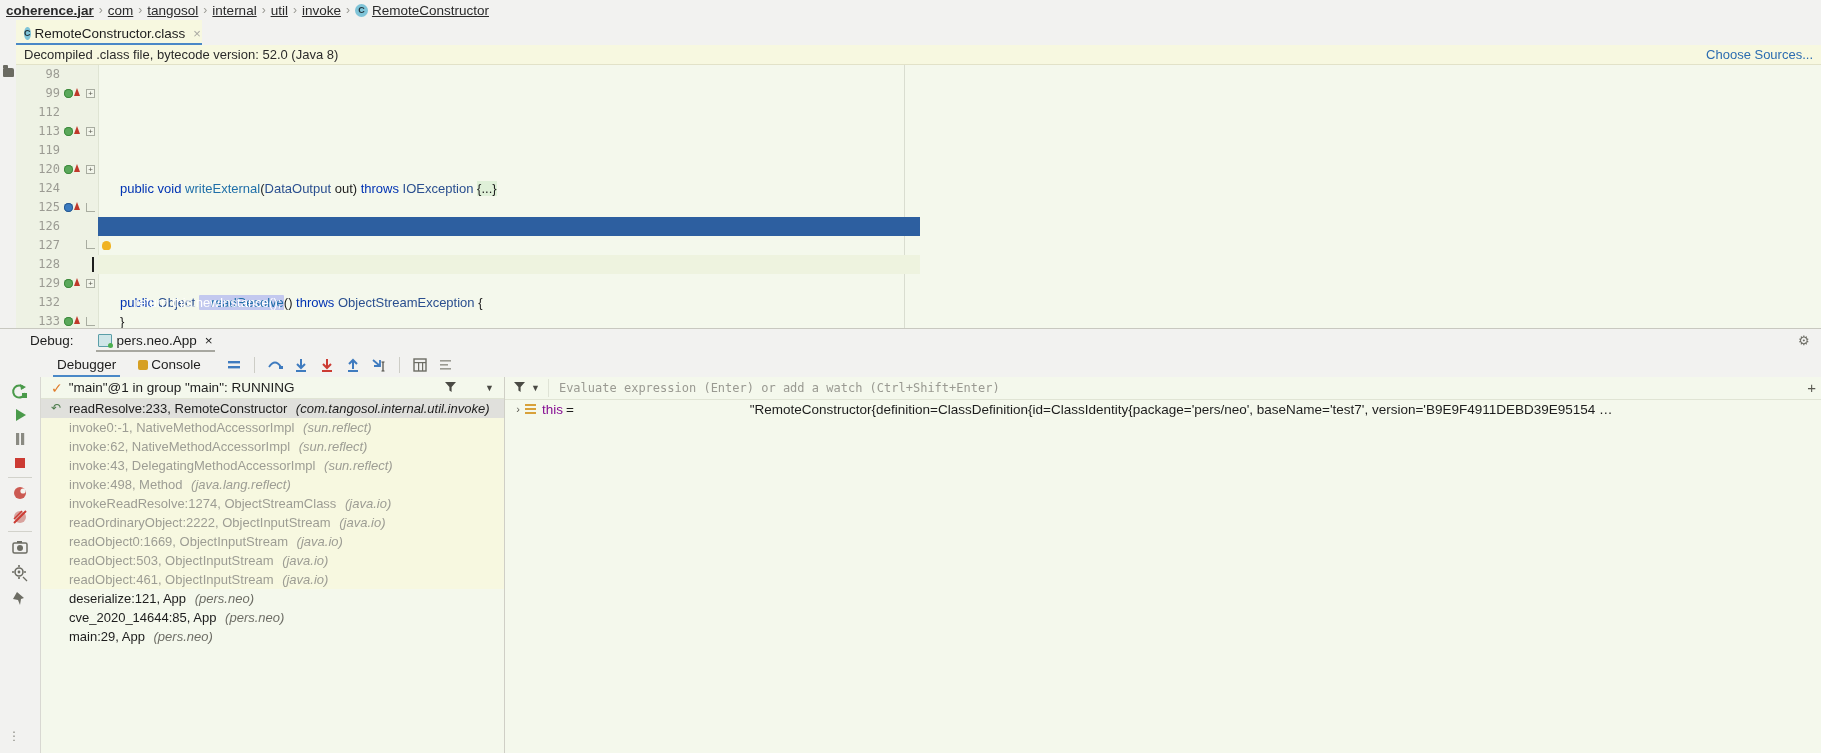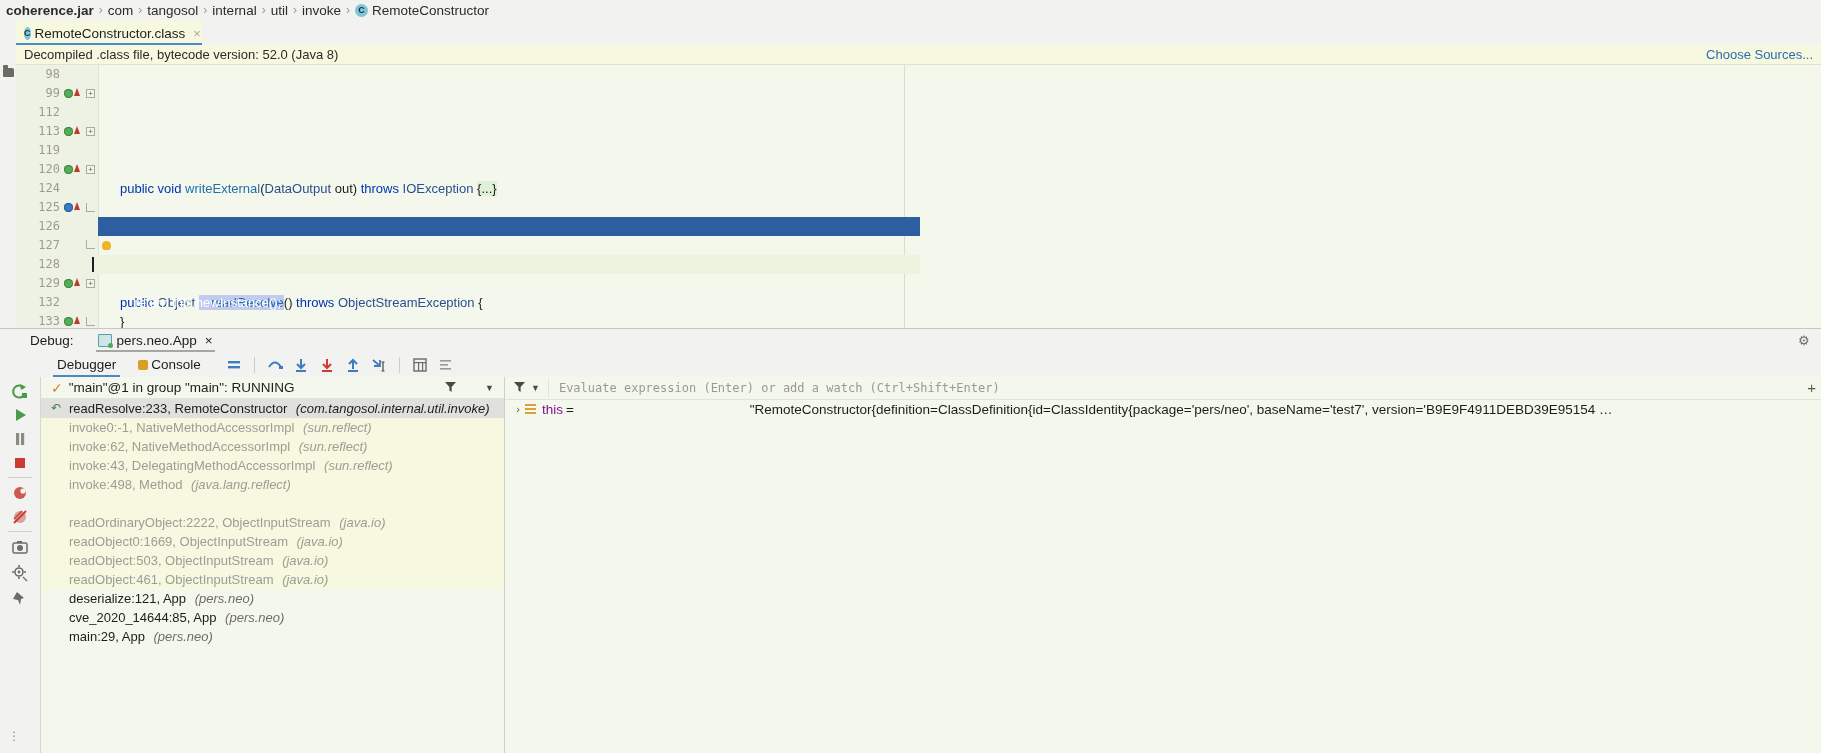--- a/index.html
+++ b/index.html
@@ -21,21 +21,21 @@
   
   .breadcrumb {
     position: absolute; left: 0; top: 0;
     width: 1821px; height: 20px;
     background: #f2f2f0;
     display: flex; align-items: center;
     padding-left: 6px; box-sizing: border-box;
     font-size: 13.5px;
     color: #2b2b2b;
   }
-  .crumb { white-space: nowrap; }
+  .crumb { white-space: nowrap; text-decoration: underline; }
   .crumb.root { font-weight: bold; }
   .crumb-sep {
     color: #9a9a94;
     margin: 0 5px;
     font-size: 12px;
   }
   .cls-badge {
     display: inline-block;
     width: 13px; height: 13px; line-height: 13px;
     border-radius: 50%;
@@ -708,20 +708,24 @@
         <span class="frame-pkg" style="margin-left:5px;">(sun.reflect)</span>
       </div>
       <div class="frame-row" style="top:79px;">
         <span>invoke:43, DelegatingMethodAccessorImpl</span>
         <span class="frame-pkg" style="margin-left:5px;">(sun.reflect)</span>
       </div>
       <div class="frame-row" style="top:98px;">
         <span>invoke:498, Method</span>
         <span class="frame-pkg" style="margin-left:5px;">(java.lang.reflect)</span>
       </div>
+      <div class="frame-row" style="top:117px;">
+        <span>invokeReadResolve:1274, ObjectStreamClass</span>
+        <span class="frame-pkg" style="margin-left:5px;">(java.io)</span>
+      </div>
       <div class="frame-row" style="top:136px;">
         <span>readOrdinaryObject:2222, ObjectInputStream</span>
         <span class="frame-pkg" style="margin-left:5px;">(java.io)</span>
       </div>
       <div class="frame-row" style="top:155px;">
         <span>readObject0:1669, ObjectInputStream</span>
         <span class="frame-pkg" style="margin-left:5px;">(java.io)</span>
       </div>
       <div class="frame-row" style="top:174px;">
         <span>readObject:503, ObjectInputStream</span>

